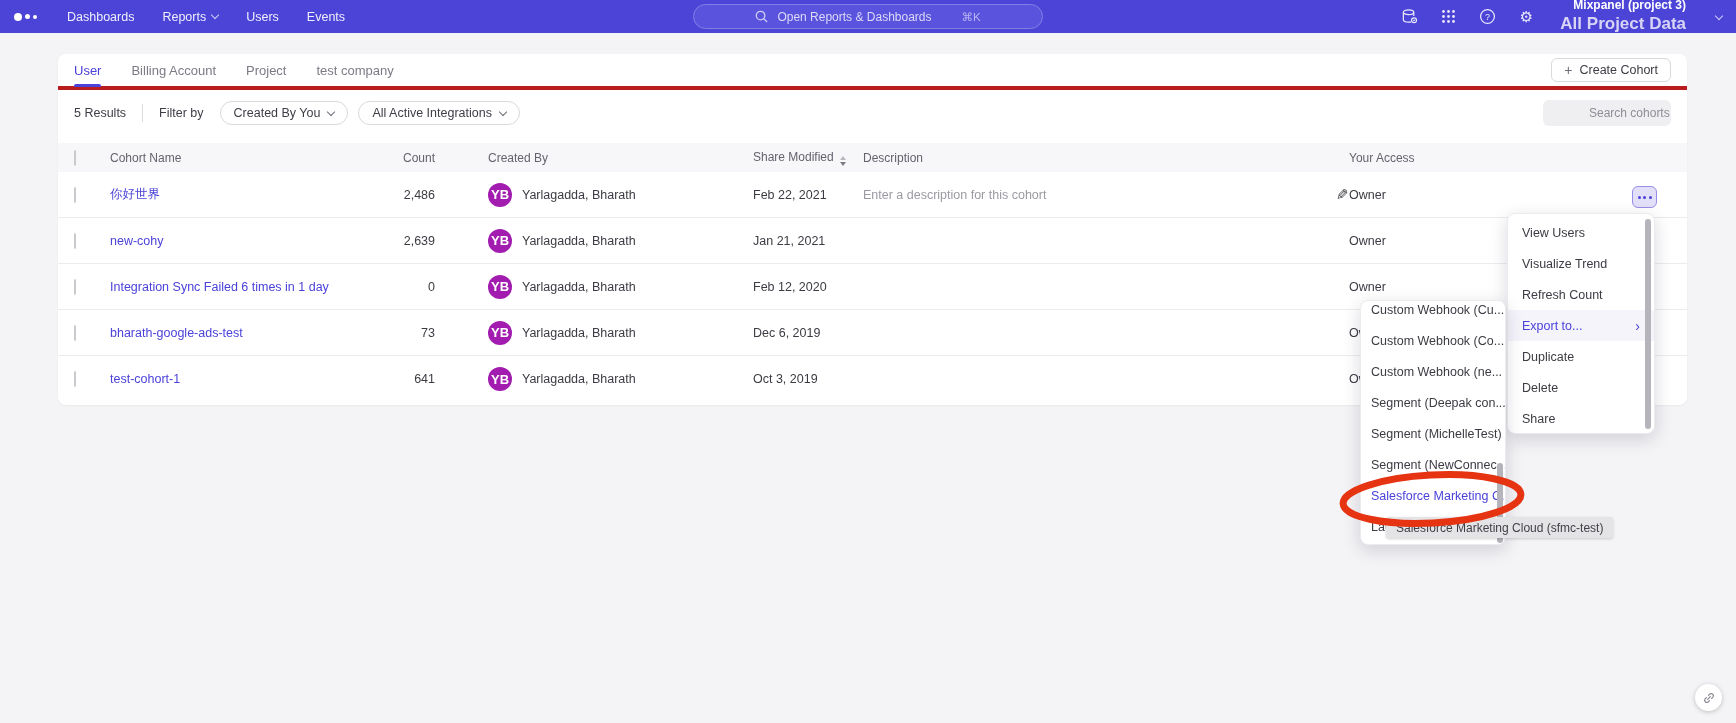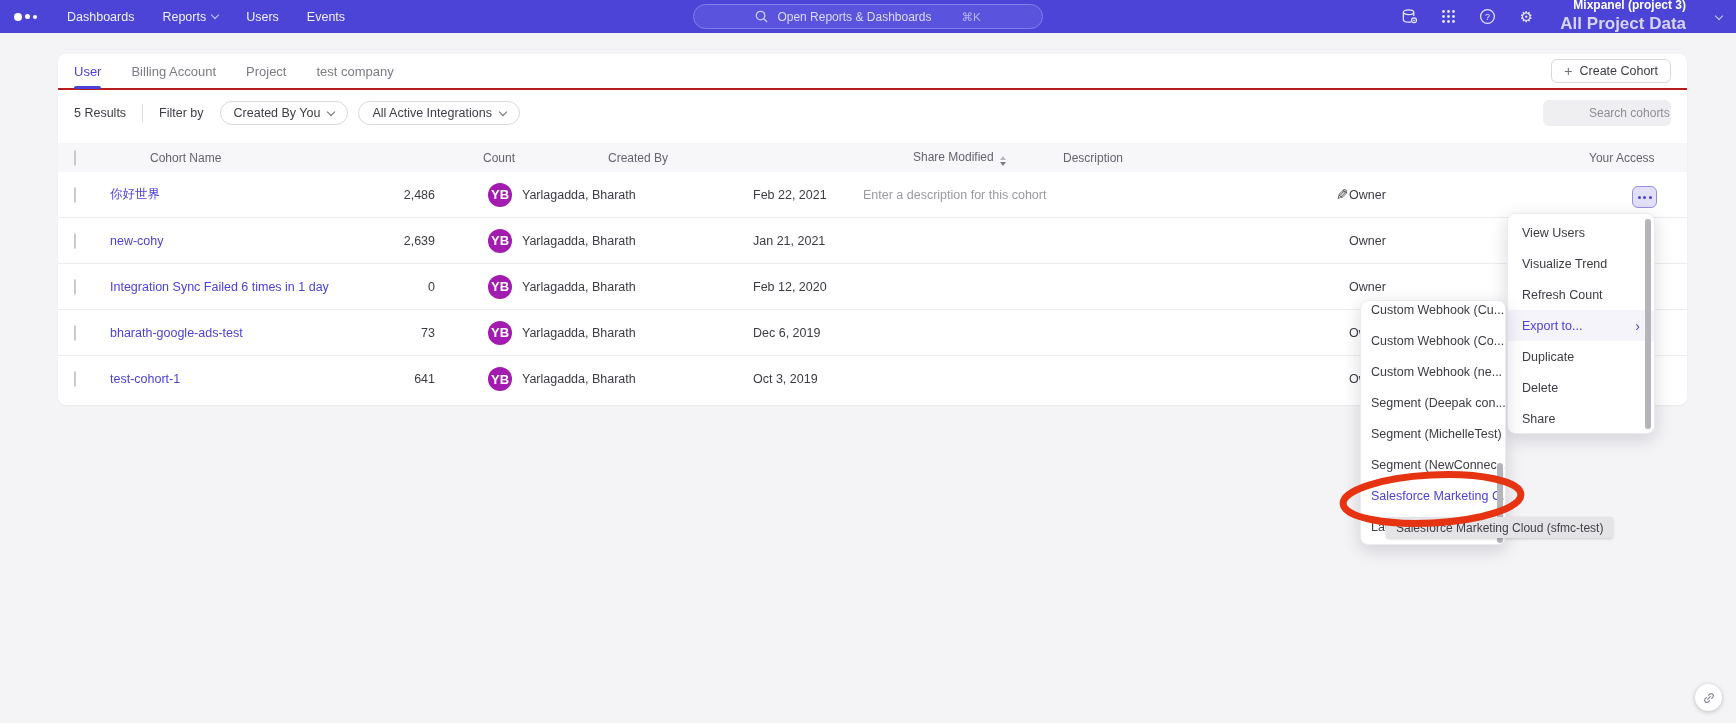--- a/index.html
+++ b/index.html
@@ -38,21 +38,21 @@
   .nav-icon { width:18px; height:18px; display:flex; align-items:center; justify-content:center; cursor:pointer; color:#e9e8fb; font-size:15px; }
   .project-block { text-align:right; line-height:1.25; cursor:pointer; margin-left:4px; }
   .project-name { color:#ffffff; font-weight:bold; font-size:12px; }
   .project-scope { color:#d7d4f6; font-size:17px; font-weight:bold; }
   .project-chev { margin-left:9px; margin-top:-1px; }
   
   .card {
     position:absolute; left:58px; top:54px; width:1629px; height:351px;
     background:#fff; border-radius:8px; box-shadow:0 1px 2px rgba(30,30,60,.05);
   }
-  .tabs-row { height:36px; display:flex; align-items:center; padding:0 16px; border-bottom:2px solid #b91c1c; position:relative; }
+  .tabs-row { height:36px; display:flex; align-items:center; padding:0 16px; border-bottom:4px solid #b91c1c; position:relative; }
   .tab { margin-right:30px; color:#7b7b86; font-size:13px; cursor:pointer; height:100%; display:flex; align-items:center; position:relative; }
   .tab.active { color:#4b42d9; }
   .tab.active::after { content:""; position:absolute; left:0; right:0; bottom:-1px; height:3px; background:#4b42d9; border-radius:2px 2px 0 0; }
   .create-btn {
     margin-left:auto; height:24px; background:#fff; border:1px solid #d9d9de; border-radius:6px;
     display:flex; align-items:center; gap:7px; padding:0 12px; cursor:pointer; color:#3b3b43; font-size:12.5px;
   }
   .create-btn .plus { color:#6f6f79; font-size:14px; }
   .filter-row { height:46px; display:flex; align-items:center; padding:0 16px; }
   .results-count { color:#3d3d46; margin-right:16px; }
@@ -69,21 +69,21 @@
   }
   .cohort-search input { background:transparent; border:none; outline:none; width:90px; font-size:12px; color:#3d3d46; font-family:inherit;margin-left:28px; }
   .cohort-search input::placeholder { color:#8d8d96; opacity:1; }
   
   .table { margin-top:7px; }
   .trow {
     display:grid; align-items:center;
     grid-template-columns:36px 250px 128px 265px 110px 486px 271px 51px;
     padding:0 16px;
   }
-  .thead { height:29px; background:#f7f7f9; color:#63636e; font-size:12px;gap:40px; }
+  .thead { height:29px; background:#f7f7f9; color:#63636e; font-size:12px; }
   .tbody-row { height:46px; border-bottom:1px solid #ececef; }
   .tbody-row:last-child { border-bottom:none; }
   .checkbox { width:16px; height:16px; border:1.5px solid #c9c9ce; border-radius:4px; background:#fff; cursor:pointer; }
   .col-count { text-align:right; padding-right:53px; }
   .cohort-link { color:#4b42d9; cursor:pointer; }
   .created-by { display:flex; align-items:center; gap:10px; }
   .avatar { width:24px; height:24px; border-radius:50%; background:#a21caf; color:#fff; font-size:13px; font-weight:bold; display:flex; align-items:center; justify-content:center; }
   .desc-cell { display:flex; align-items:center; justify-content:space-between; }
   .desc-placeholder { color:#9a9aa2; cursor:text; }
   .pencil { font-size:15px; color:#3a3a42; cursor:pointer; transform:scaleX(-1); }

